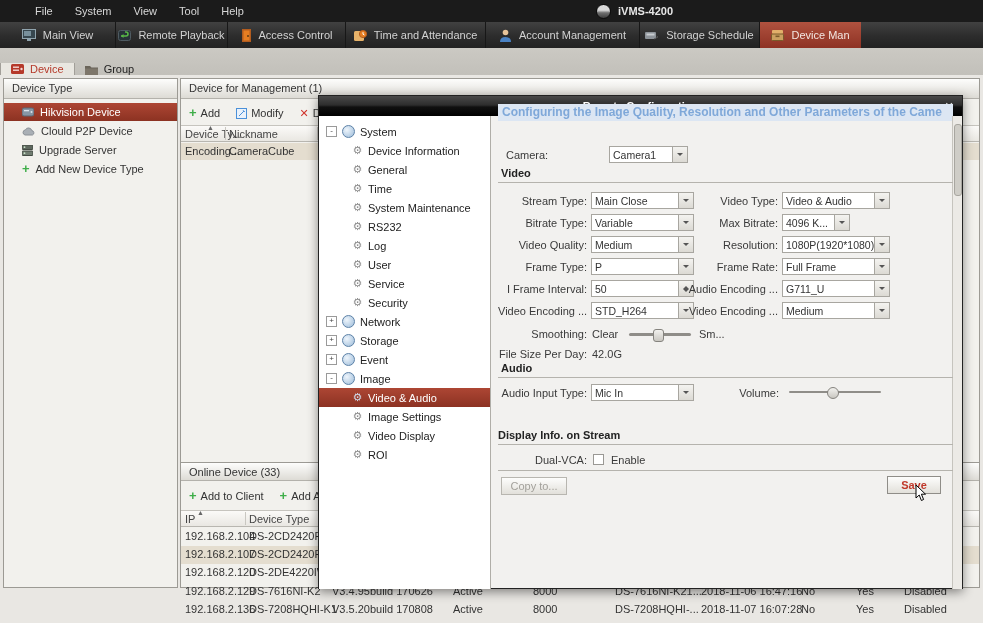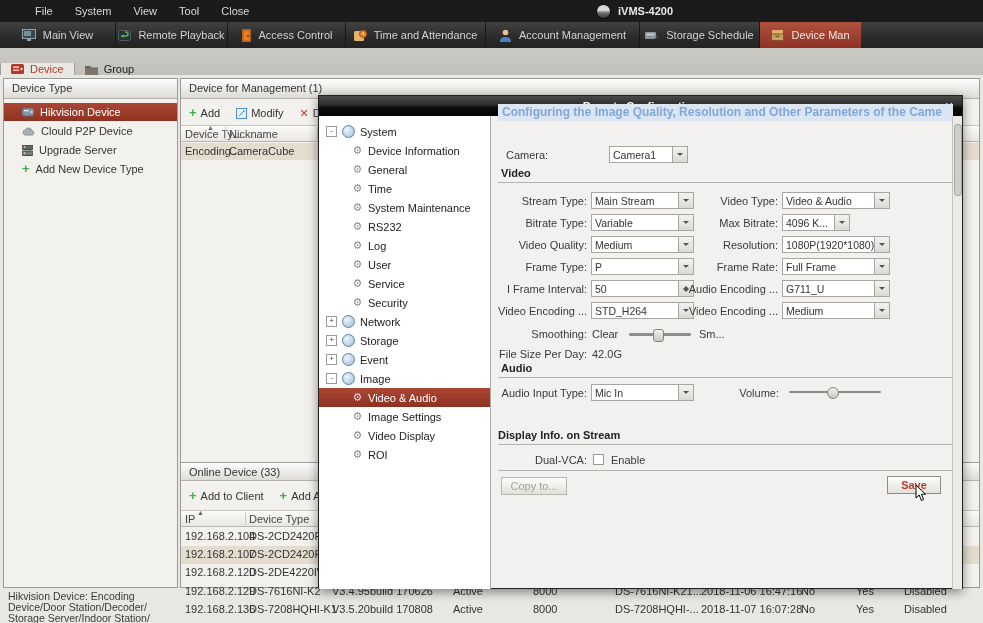--- a/index.html
+++ b/index.html
@@ -119,21 +119,21 @@
 </head>
 <body>
 
 <div class="app">
 
   <div class="menubar">
     <span class="menu-item">File</span>
     <span class="menu-item">System</span>
     <span class="menu-item">View</span>
     <span class="menu-item">Tool</span>
-    <span class="menu-item">Close</span>
+    <span class="menu-item">Help</span>
     <div class="brand">
       <span class="brand-icon"></span>
       <span>iVMS-4200</span>
     </div>
   </div>
 
   <div class="toolbar">
     <div class="tbi" style="width:116px">
       <svg width="14" height="13">
           <rect x="0.5" y="0.5" width="13" height="9" fill="#37474f" stroke="#90a4ae"></rect>
@@ -234,25 +234,20 @@
           <circle cx="2.5" cy="8.2" r="0.9" fill="#c9e2c9"></circle>
         </svg>
       <span>Upgrade Server</span>
     </div>
     <div class="dtp-item" style="top:81px">
       <span class="plus-icon">+</span>
       <span>Add New Device Type</span>
     </div>
   </div>
 
-  <div class="footer-note">
-    <div>Hikvision Device: Encoding</div>
-    <div>Device/Door Station/Decoder/</div>
-    <div>Storage Server/Indoor Station/</div>
-  </div>
 
   <div class="panel" style="left:180px;top:78px;width:800px;height:510px;">
     <div class="phead">Device for Management (1)</div>
 
     <div class="toolrow" style="position:absolute;top:22px;left:0;">
       <div class="tbtn">
         <span class="plus-icon">+</span>
         <span>Add</span>
       </div>
       <div class="tbtn">
@@ -438,21 +433,21 @@
           </span>
       </div>
     </div>
 
     <div class="sect" style="left:182px;top:71px">Video</div>
     <div class="hr" style="top:86px"></div>
 
     <div class="frow" style="top:96px">
       <span class="lab lab-l">Stream Type:</span>
       <div class="combo fld-l">
-          <span class="ctext">Main Stream</span>
+          <span class="ctext">Main Close</span>
           <span class="cbtn">
             <i class="tri"></i>
           </span>
         </div>
       <span class="lab lab-r">Video Type:</span>
       <div class="combo fld-r">
           <span class="ctext">Video &amp; Audio</span>
           <span class="cbtn">
             <i class="tri"></i>
           </span>

